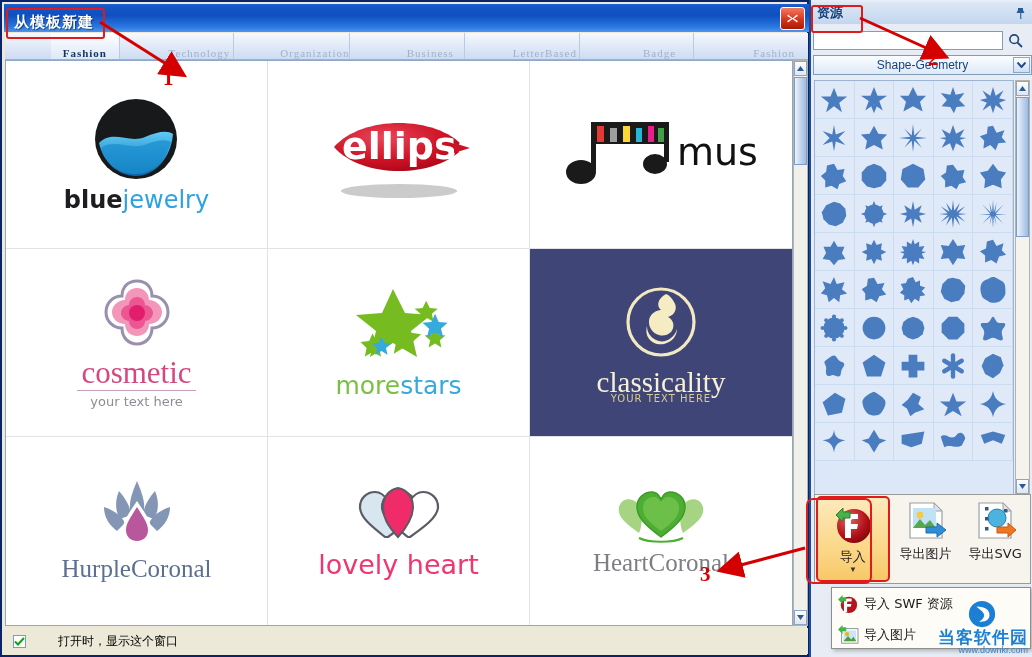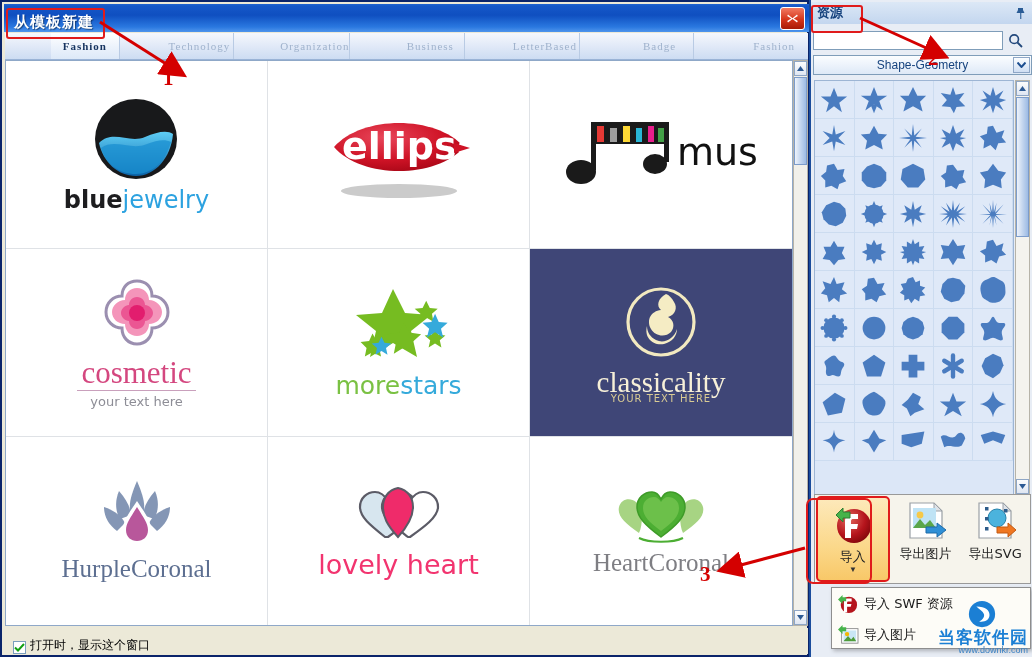--- a/index.html
+++ b/index.html
@@ -16,21 +16,21 @@
               text-shadow:1px 1px 1px rgba(0,0,0,.45);font-family:"DejaVu Sans",sans-serif;}
   .close-btn{position:absolute;right:4px;top:3px;width:23px;height:21px;
              background:linear-gradient(to bottom,#f27a62,#d5351a 55%,#a81b06);
              border:1px solid #fff;border-radius:3px;display:flex;align-items:center;justify-content:center;}
   .close-btn svg{display:block;}
 
   
   .tabstrip{position:absolute;left:3px;top:31px;width:803px;height:26px;
             background:linear-gradient(to bottom,#f6f8fd,#dfe8f7 55%,#cddcf2);
             border-bottom:1px solid #9ab3d6;display:flex;}
-  .tab{flex:1;display:flex;align-items:center;justify-content:center;font-size:11px;
+  .tab{flex:1;display:flex;align-items:flex-end;justify-content:center;font-size:11px;
        color:#9fb2cc;border-right:1px solid #b9cbe4;font-family:"Liberation Serif",serif;letter-spacing:1px;margin-left:46px;}
   .tab.active{color:#16335f;font-weight:bold;background:linear-gradient(to bottom,#ffffff,#eaf1fb 60%,#dde9f8);}
   .tab:last-child{border-right:none;}
 
   
   .gallery{position:absolute;left:3px;top:58px;width:788px;height:566px;background:#fff;
            border:1px solid #8fa8c8;box-sizing:border-box;display:grid;
            grid-template-columns:repeat(3,1fr);grid-template-rows:repeat(3,1fr);}
   .cell{position:relative;border-right:1px solid #dfe2e6;border-bottom:1px solid #dfe2e6;
         display:flex;flex-direction:column;align-items:center;justify-content:center;background:#fff;}
@@ -46,21 +46,21 @@
   .gal-sb{position:absolute;left:791px;top:58px;width:15px;height:566px;background:#f1f0ea;
           border:1px solid #b6b3a8;box-sizing:border-box;}
   .sb-arrow{width:13px;height:15px;background:linear-gradient(to bottom,#fdfdfd,#dfe6f2);
             border:1px solid #8ea6c6;box-sizing:border-box;display:flex;align-items:center;justify-content:center;}
   .sb-arrow.bot{position:absolute;bottom:0;left:0;}
   .sb-thumb{position:absolute;left:0;top:16px;width:13px;height:88px;
             background:linear-gradient(to right,#eef3fb,#c4d6ef 50%,#9dbbe4);border:1px solid #7c9ccb;box-sizing:border-box;}
 
   
   .footer{position:absolute;left:3px;top:626px;width:803px;height:26px;
-          background:#ece9d8;display:flex;align-items:flex-end;}
+          background:#ece9d8;display:flex;align-items:center;gap:28px;}
   .cbx{width:13px;height:13px;background:#fff;border:1px solid #7b9ebd;margin-left:8px;
        display:flex;align-items:center;justify-content:center;box-sizing:border-box;}
   .cbx svg{display:block;}
   .cbx-label{font-size:12px;color:#000;margin-left:4px;font-family:"DejaVu Sans",sans-serif;}
 
   
   .respanel{position:absolute;left:809px;top:0;width:223px;height:657px;background:#e8edf5;
             border-left:2px solid #1a4c9c;box-sizing:border-box;}
   .res-head{position:absolute;left:0;top:2px;width:221px;height:22px;
             background:linear-gradient(to bottom,#dce8f6,#c3d6ef);display:flex;align-items:center;}

